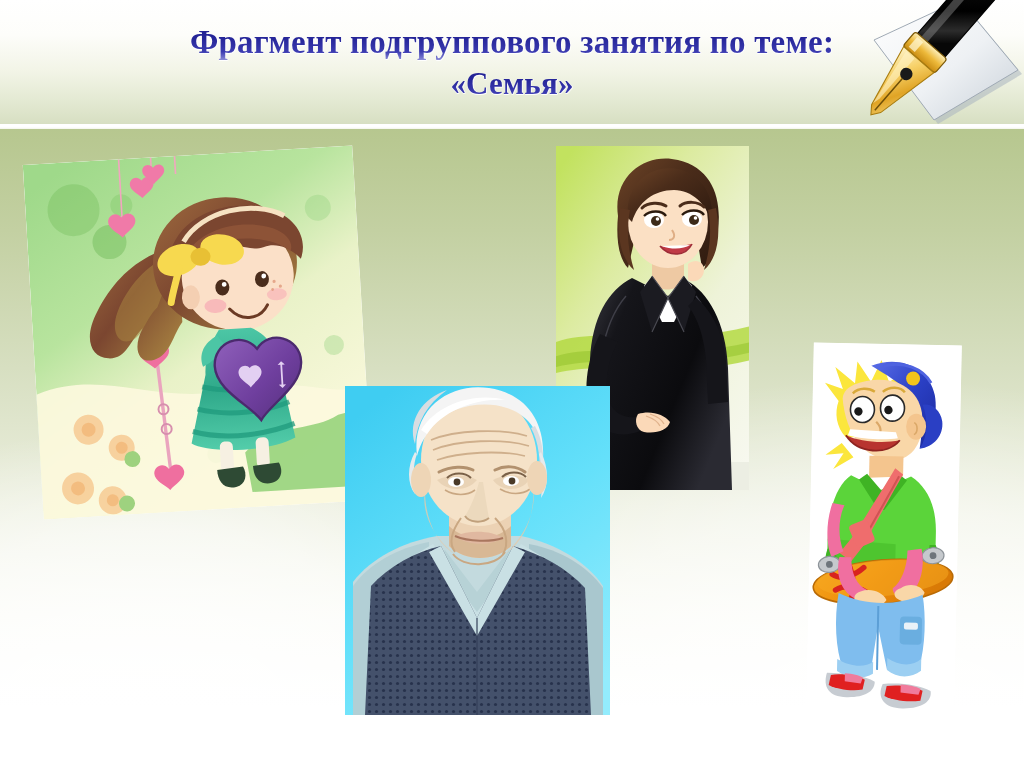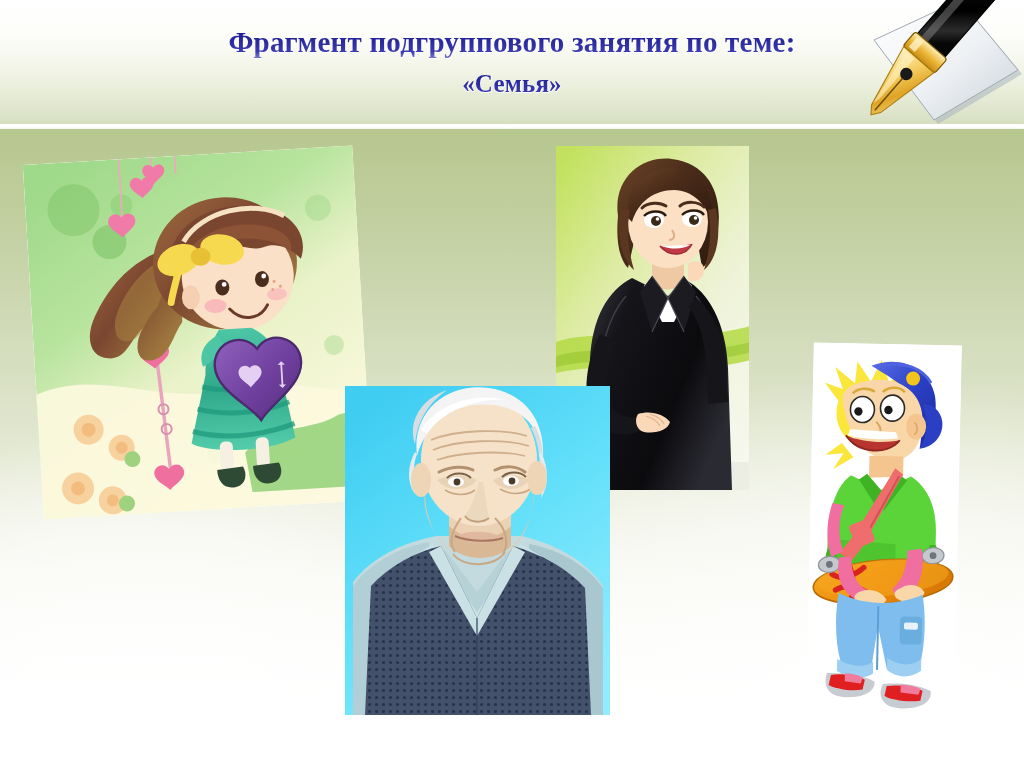--- a/index.html
+++ b/index.html
@@ -28,29 +28,29 @@
     background:linear-gradient(180deg,#ffffff 0%,#ffffff 60%,#f3f5ea 100%);
     z-index:6;
   }
   #title-block{
     position:absolute;left:0;top:22px;width:1024px;text-align:center;
     z-index:7;pointer-events:none;
   }
   .title-line{
     font-family:"Liberation Serif",serif;
     font-weight:bold;
-    font-size:29px;
+    font-size:33px;
     line-height:41px;
     letter-spacing:.2px;
     background:linear-gradient(180deg,#1d1d8e 0%,#262699 40%,#3b3bb0 72%,#8e8ed8 94%,#c9c9ec 100%);
     -webkit-background-clip:text;background-clip:text;
     color:transparent;-webkit-text-fill-color:transparent;
     filter:drop-shadow(0 1px 0 rgba(255,255,255,.85)) drop-shadow(1px 0 0 rgba(255,255,255,.6));
   }
-  .title-line.second{font-size:25px;}
+  .title-line.second{font-size:31px;}
 
   
   #pen-decoration{
     position:absolute;right:-4px;top:-4px;width:176px;height:152px;z-index:8;
   }
 
   
   .photo{position:absolute;overflow:hidden;background:#fff;}
   .photo svg{display:block;width:100%;height:100%;}
 

